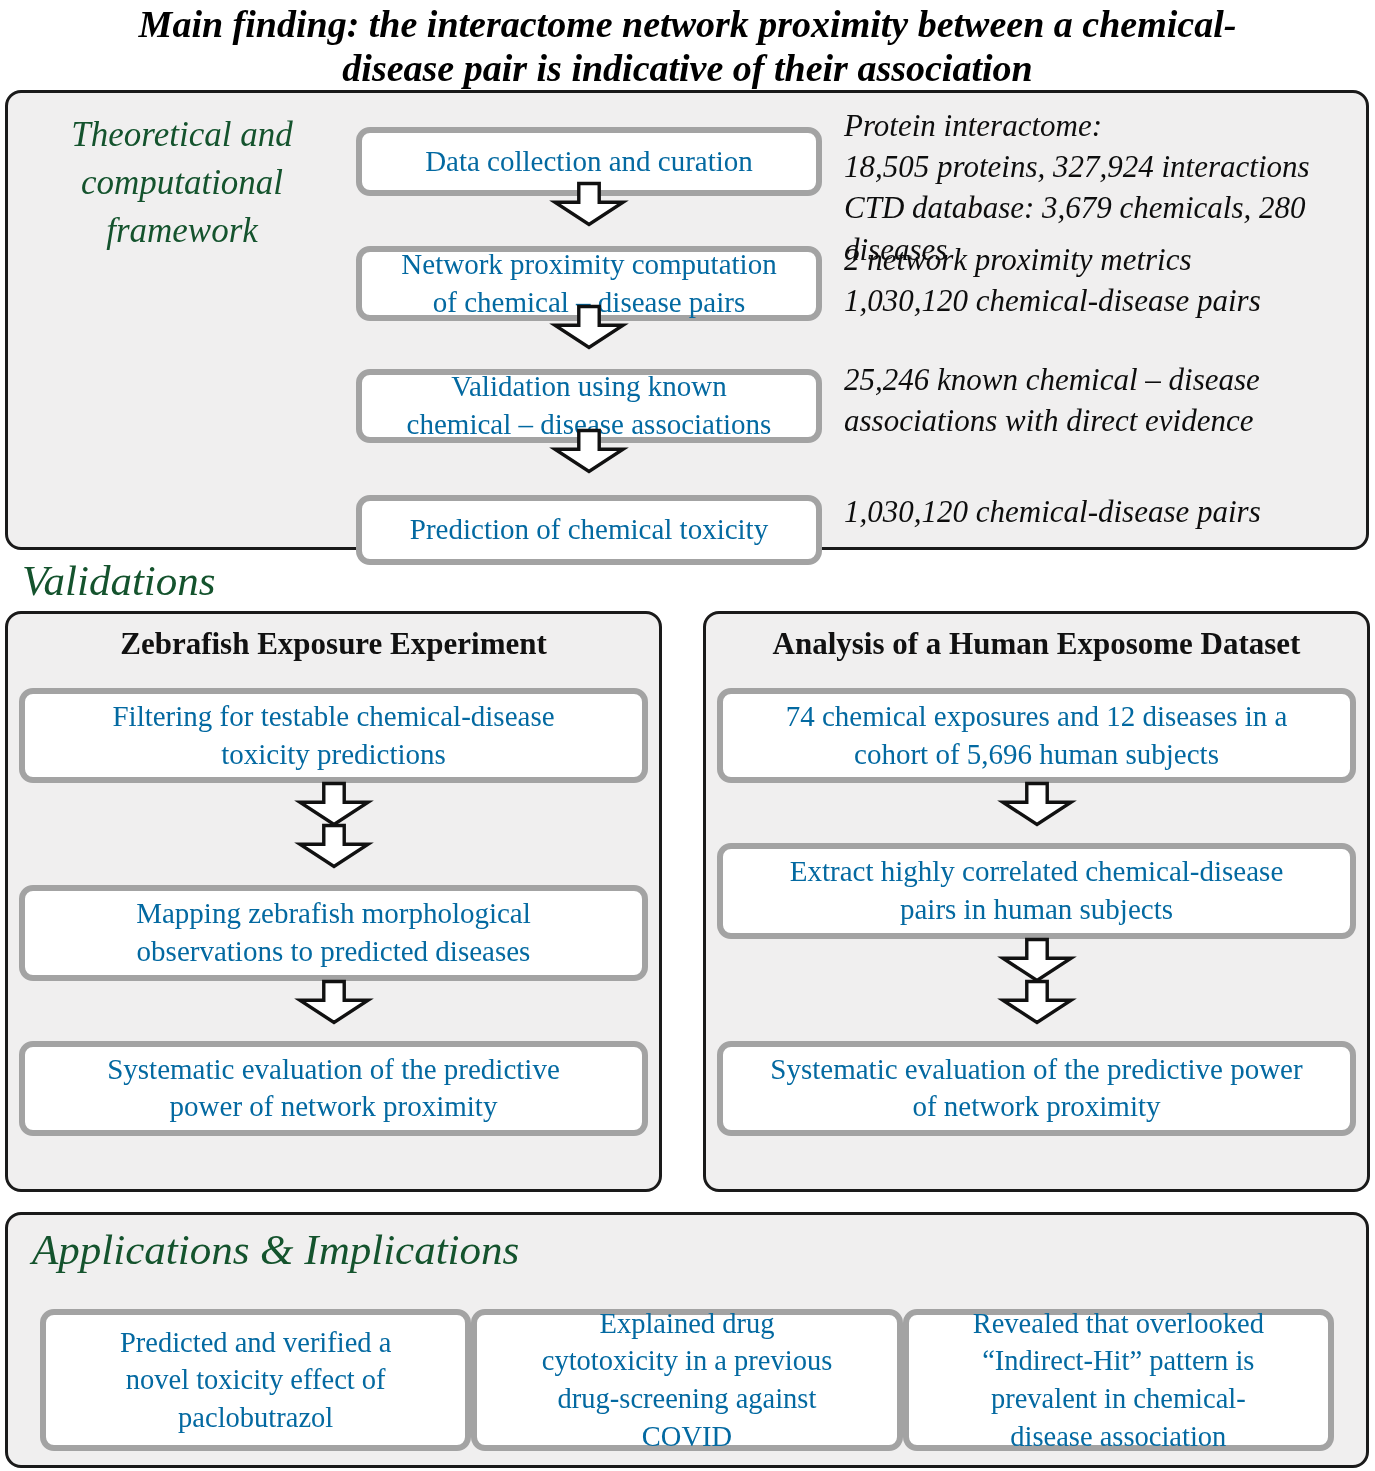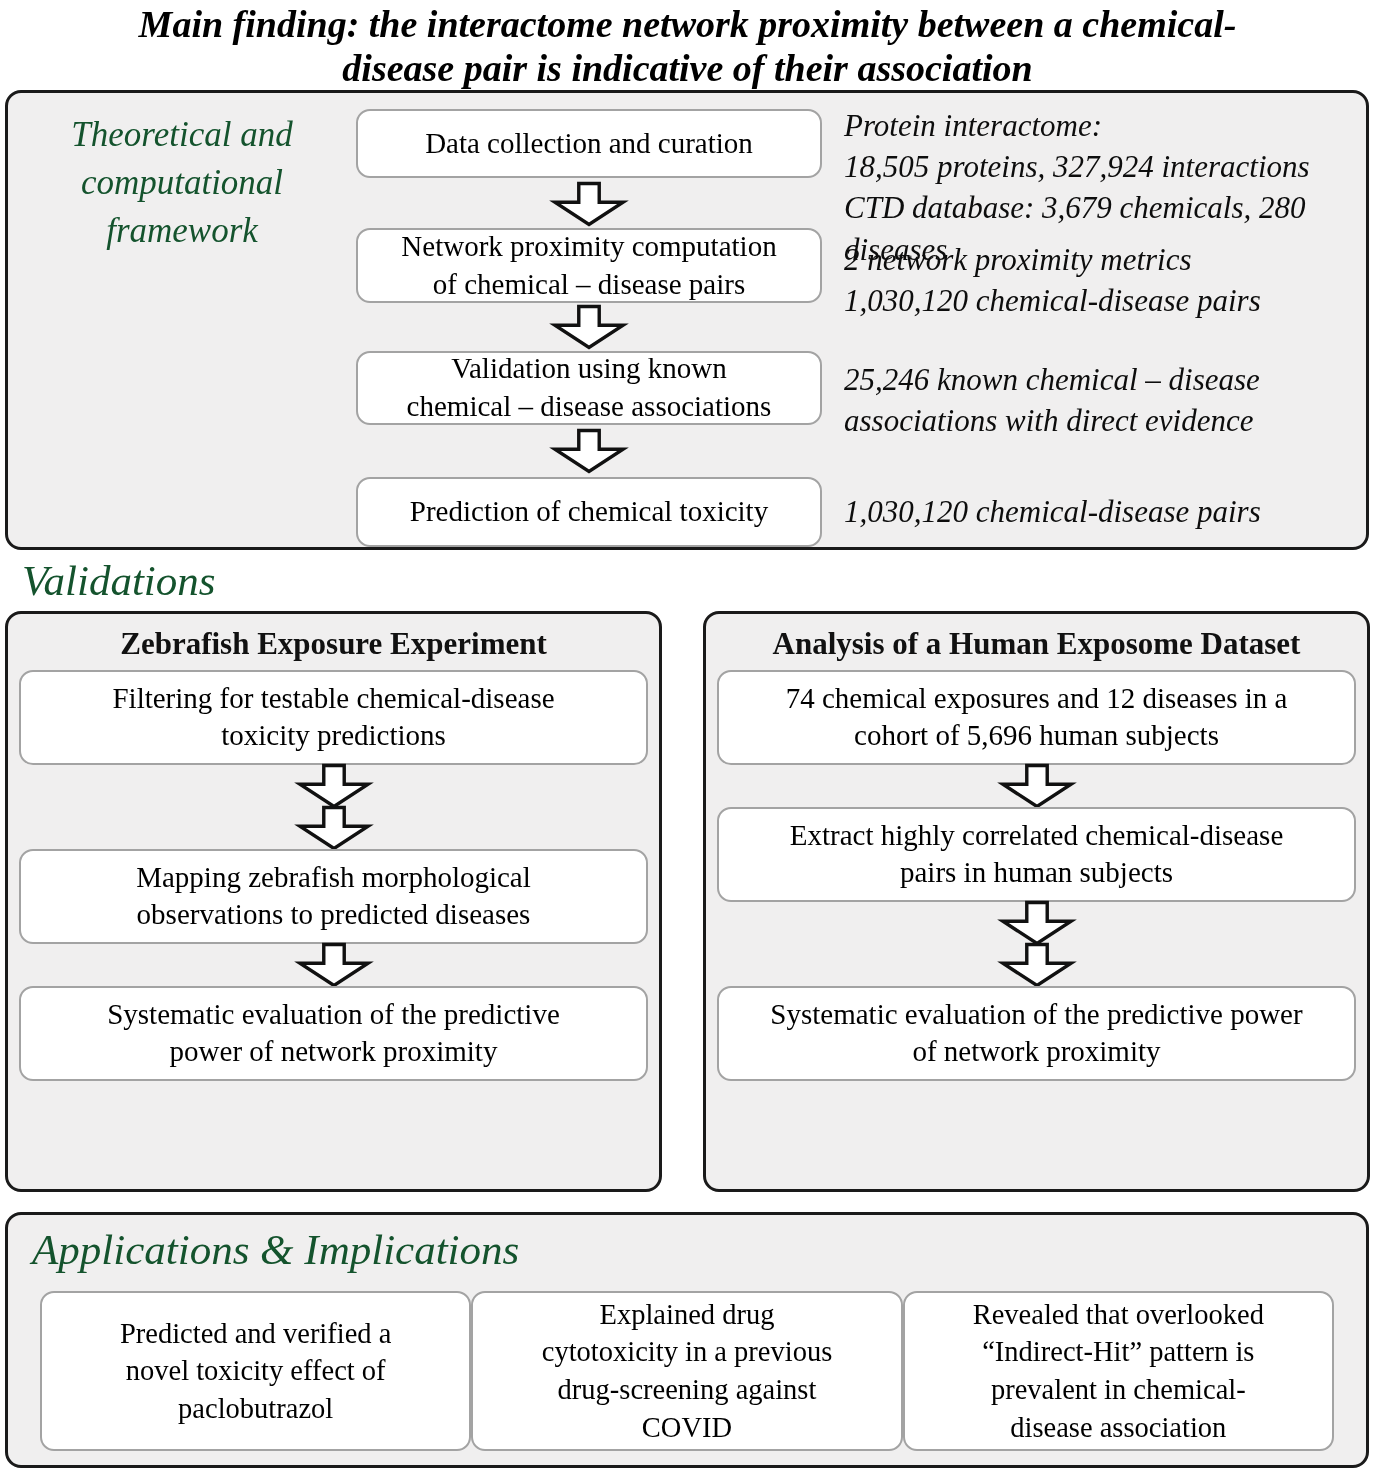--- a/index.html
+++ b/index.html
@@ -61,31 +61,32 @@
   }
   .apps-label {
     position: absolute;
     left: 24px; top: 10px;
     font-size: 43px;
   }
 
   
   .step {
     background: #ffffff;
-    border: 2px solid #a3a3a3;
+    border: 6px solid #a3a3a3;
     border-radius: 14px;
     box-sizing: border-box;
     display: flex;
     align-items: center;
     justify-content: center;
     text-align: center;
     font-size: 29px;
     line-height: 1.3;
-    color: #000000;
+    color: #0369a1;
     padding: 4px 12px;
+    margin-top: 18px;
   }
 
   
   .fw-flow { position: absolute; left: 348px; top: 0; width: 466px; height: 100%; }
   .fw-flow .step { position: absolute; left: 0; width: 466px; }
   #fw-step-0 { top: 16px;  height: 69px; }
   #fw-step-1 { top: 135px; height: 75px; }
   #fw-step-2 { top: 258px; height: 74px; }
   #fw-step-3 { top: 384px; height: 70px; }
   .fw-flow .arrow { position: absolute; left: 50%; transform: translateX(-50%); }

